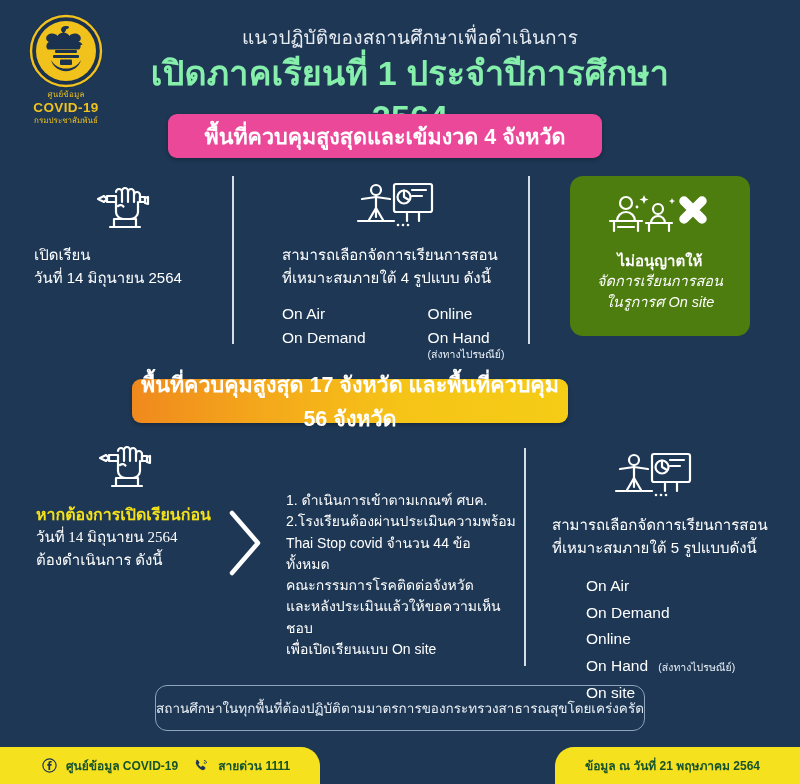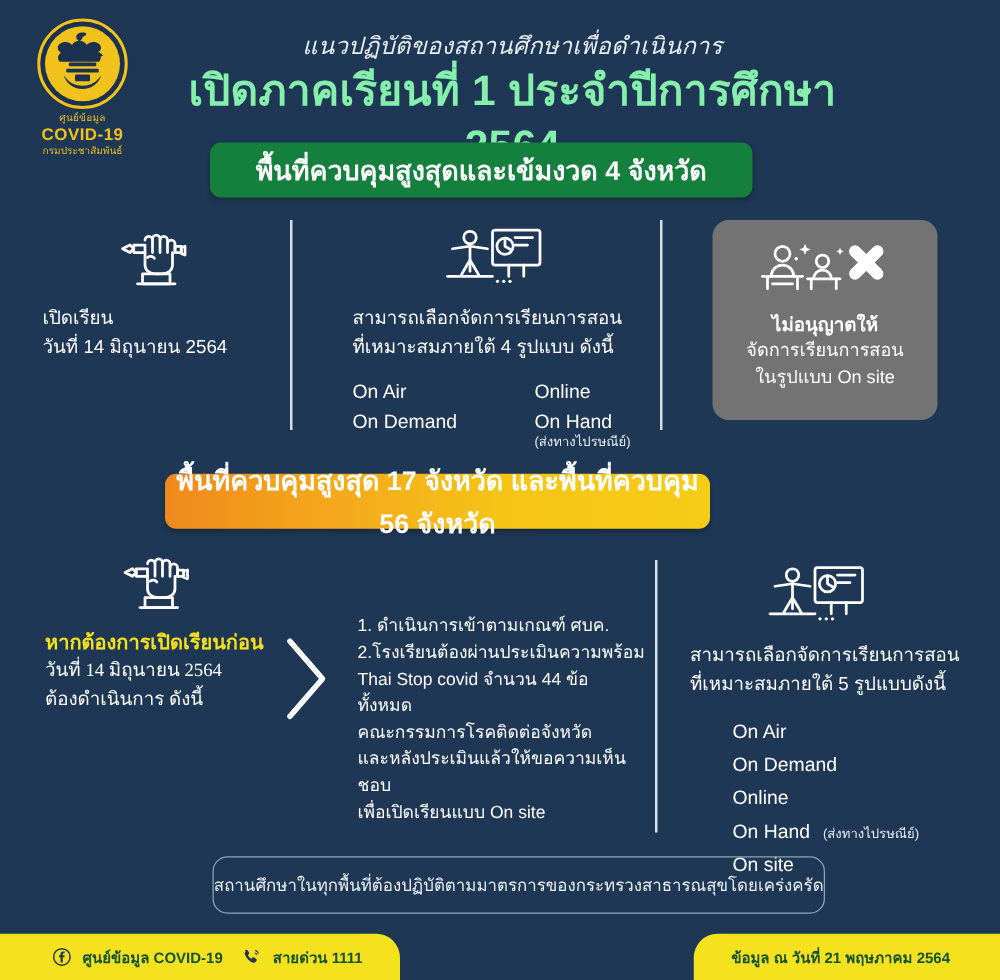--- a/index.html
+++ b/index.html
@@ -64,21 +64,20 @@
     left: 130px; top: 26px;
     width: 560px;
     text-align: center;
   }
   .title-small {
     font-size: 19px;
     font-weight: 400;
     color: #e7ecf2;
     line-height: 1.25;
     letter-spacing: .2px;
-    font-style: italic;
   }
   .title-big {
     font-size: 34px;
     font-weight: bold;
     color: #86efac;
     line-height: 1.3;
     letter-spacing: .2px;
     margin-top: 1px;
   }
 
@@ -88,21 +87,21 @@
     display: flex;
     align-items: center;
     justify-content: center;
     border-radius: 9px;
     text-align: center;
     box-sizing: border-box;
   }
   .banner-red {
     left: 168px; top: 114px;
     width: 434px; height: 44px;
-    background: #15803d;
+    background: #ec4899;
     font-size: 21.5px;
     font-weight: bold;
     color: #ffffff;
     box-shadow: 0 2px 4px rgba(0,0,0,.25);
     align-items: center;
   }
   .banner-yellow {
     left: 132px; top: 379px;
     width: 436px; height: 44px;
     background: linear-gradient(90deg, #f0891d 0%, #f4a61b 28%, #f6c417 62%, #f5cc16 100%);
@@ -170,49 +169,50 @@
     font-size: 15.5px;
     line-height: 1.72;
     padding-left: 34px;
   }
 
   
   .card-red {
     position: absolute;
     left: 570px; top: 176px;
     width: 180px; height: 160px;
-    background: #737373;
+    background: #4d7c0f;
     border-radius: 13px;
     box-sizing: border-box;
     padding: 14px 12px 10px;
     text-align: center;
   }
   .card-red .label-bold {
     font-size: 15px;
     font-weight: bold;
     color: #ffffff;
     line-height: 1.4;
   }
   .card-red .label {
     font-size: 14.5px;
     color: #ffffff;
     line-height: 1.42;
+    font-style: italic;
   }
 
   
   .chevron {
     position: absolute;
     left: 222px; top: 505px;
     width: 46px; height: 76px;
   }
 
   
   .note-box {
     position: absolute;
-    left: 170px; top: 685px;
+    left: 155px; top: 685px;
     width: 490px; height: 46px;
     border: 1.5px solid #8fa4bb;
     border-radius: 12px;
     display: flex;
     align-items: center;
     justify-content: center;
     box-sizing: border-box;
   }
   .note-box span {
     font-size: 13.5px;
@@ -377,21 +377,21 @@
           <path d="M68 7l.9 2.2 2.2.9-2.2.9-.9 2.2-.9-2.2-2.2-.9 2.2-.9z"></path>
           <circle cx="33" cy="16" r="1.4"></circle>
         </g>
         <g>
           <path d="M80 10l18 18M98 10L80 28" stroke="#ffffff" stroke-width="9.5" stroke-linecap="round"></path>
         </g>
       </svg>
     </div>
     <div class="label-bold" style="margin-top:4px;">ไม่อนุญาตให้</div>
     <div class="label">จัดการเรียนการสอน</div>
-    <div class="label">ในรูปแบบ On site</div>
+    <div class="label">ในรูการศ On site</div>
   </div>
 
   <div class="banner banner-yellow">
     <span>พื้นที่ควบคุมสูงสุด 17 จังหวัด และพื้นที่ควบคุม 56 จังหวัด</span>
   </div>
 
   <div class="vdivider" style="left:524px; top:448px; height:218px;"></div>
 
   <div class="col" style="left:36px; top:437px; width:200px;font-family:Liberation Serif, serif;">
     <div class="icon-box" style="justify-content:flex-start; padding-left:56px;">

